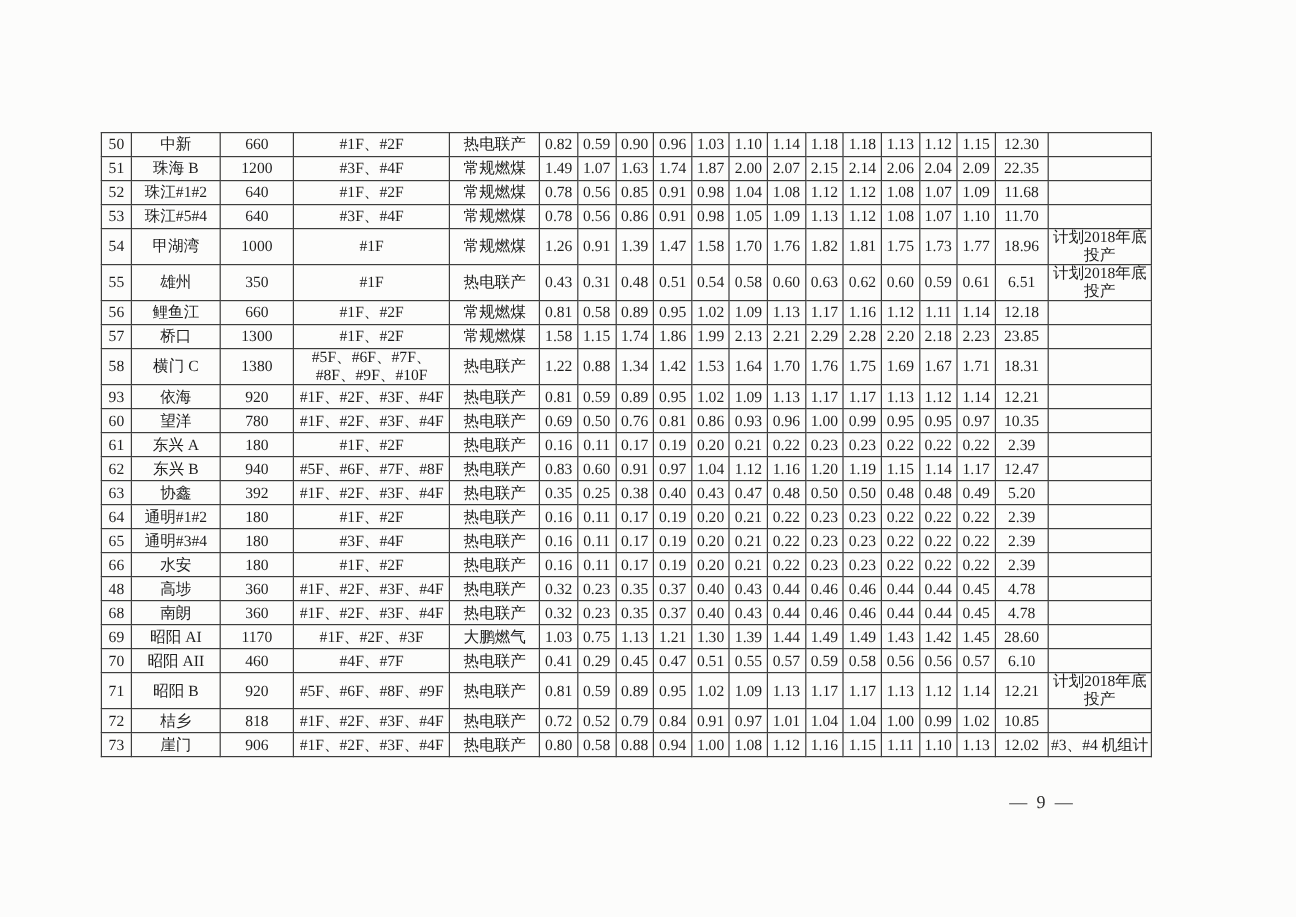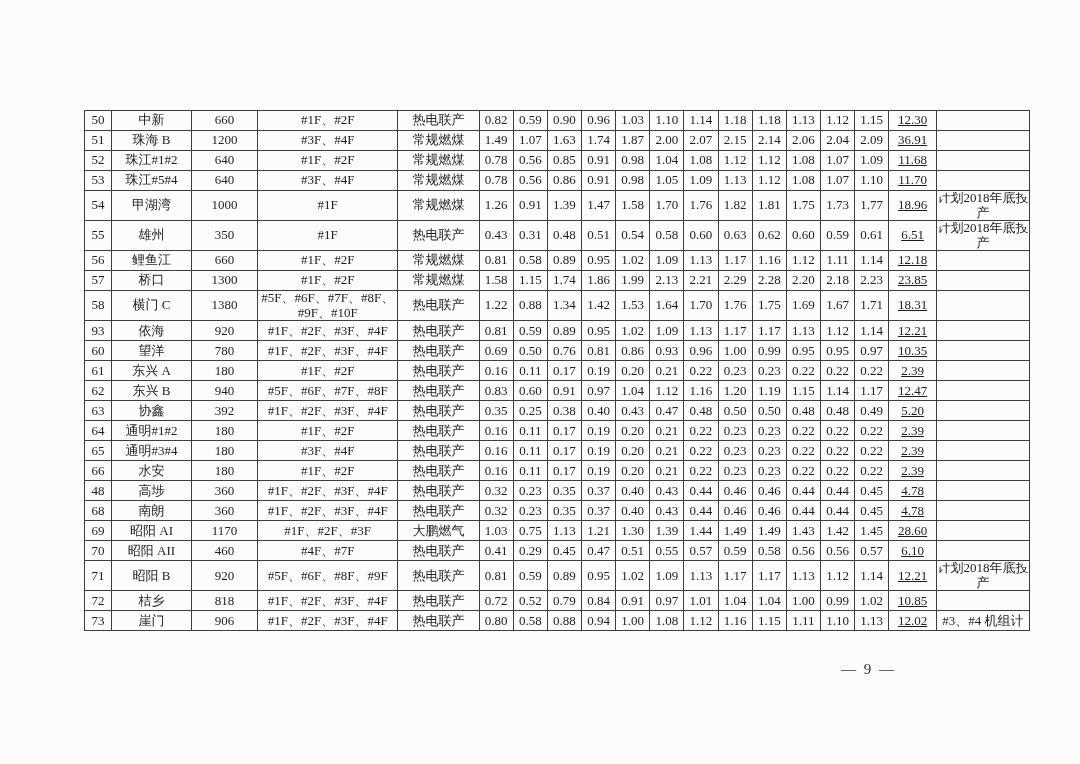--- a/index.html
+++ b/index.html
@@ -16,21 +16,21 @@
     overflow: hidden;
   }
   .doc-page {
     position: absolute;
     inset: 0;
   }
   table.plant-table {
     position: absolute;
     left: 84px;
     top: 110px;
-    width: 946px;
+    width: 876px;
     border-collapse: collapse;
     table-layout: fixed;
     padding-left: 35px;
   }
   table.plant-table td {
     border: 1px solid #3d3d3d;
     text-align: center;
     vertical-align: middle;
     font-size: 13px;
     padding: 0;
@@ -45,27 +45,26 @@
   col.w-type  { width: 75px;  }
   col.w-m     { width: 31.6px;}
   col.w-total { width: 44px;  }
   col.w-note  { width: 86px;  }
   td.c-idx   { font-size: 13px; }
   td.c-name  { font-size: 13.5px; }
   td.c-cap   { font-size: 13px; font-family: Liberation Serif, serif; }
   td.c-units { font-size: 12px; padding: 0 2px; }
   td.c-type  { font-size: 13px; }
   td.c-num   { font-size: 13px; }
-  td.c-total { font-size: 13px; text-decoration: underline; }
+  td.c-total { font-size: 13px; }
   td.c-note  {
     text-align: left;
     font-size: 12.5px;
     line-height: 1.28;
     padding: 1px 2px;
-    border-radius: 14px;
   }
   .page-num {
     position: absolute;
     left: 841px;
     top: 661px;
     font-size: 15px;
     letter-spacing: 2px;
     color: #2e2e2e;
     white-space: pre;
   }
@@ -130,21 +129,21 @@
           <td class="c-num">1.63</td>
           <td class="c-num">1.74</td>
           <td class="c-num">1.87</td>
           <td class="c-num">2.00</td>
           <td class="c-num">2.07</td>
           <td class="c-num">2.15</td>
           <td class="c-num">2.14</td>
           <td class="c-num">2.06</td>
           <td class="c-num">2.04</td>
           <td class="c-num">2.09</td>
-          <td class="c-total">36.91</td>
+          <td class="c-total">22.35</td>
           <td class="c-note"></td>
         </tr>
         <tr>
           <td class="c-idx">52</td>
           <td class="c-name">珠江#1#2</td>
           <td class="c-cap">640</td>
           <td class="c-units">#1F、#2F</td>
           <td class="c-type">常规燃煤</td>
           <td class="c-num">0.78</td>
           <td class="c-num">0.56</td>

